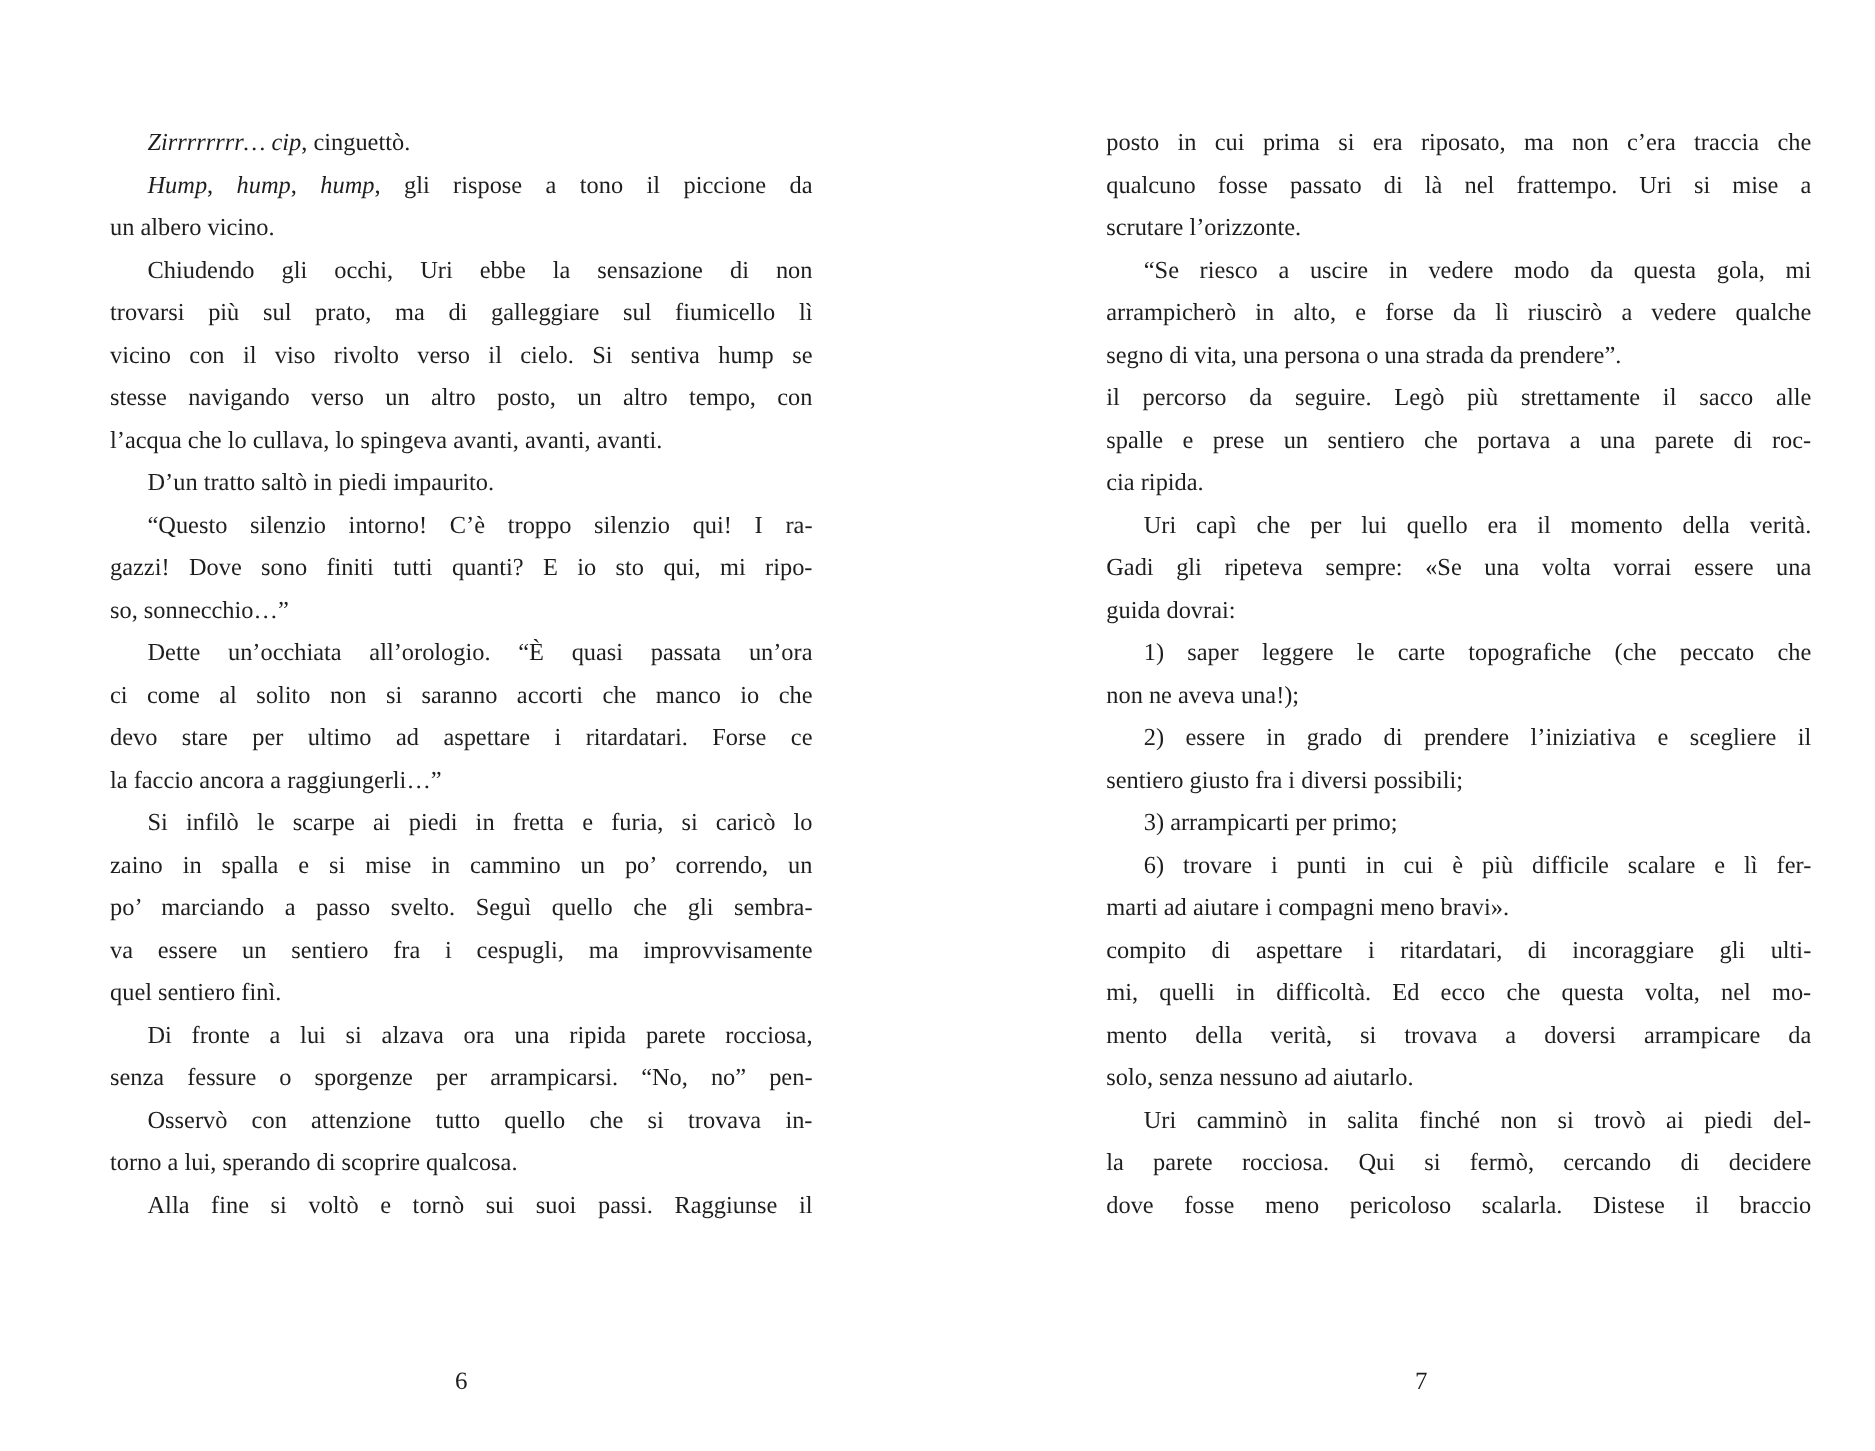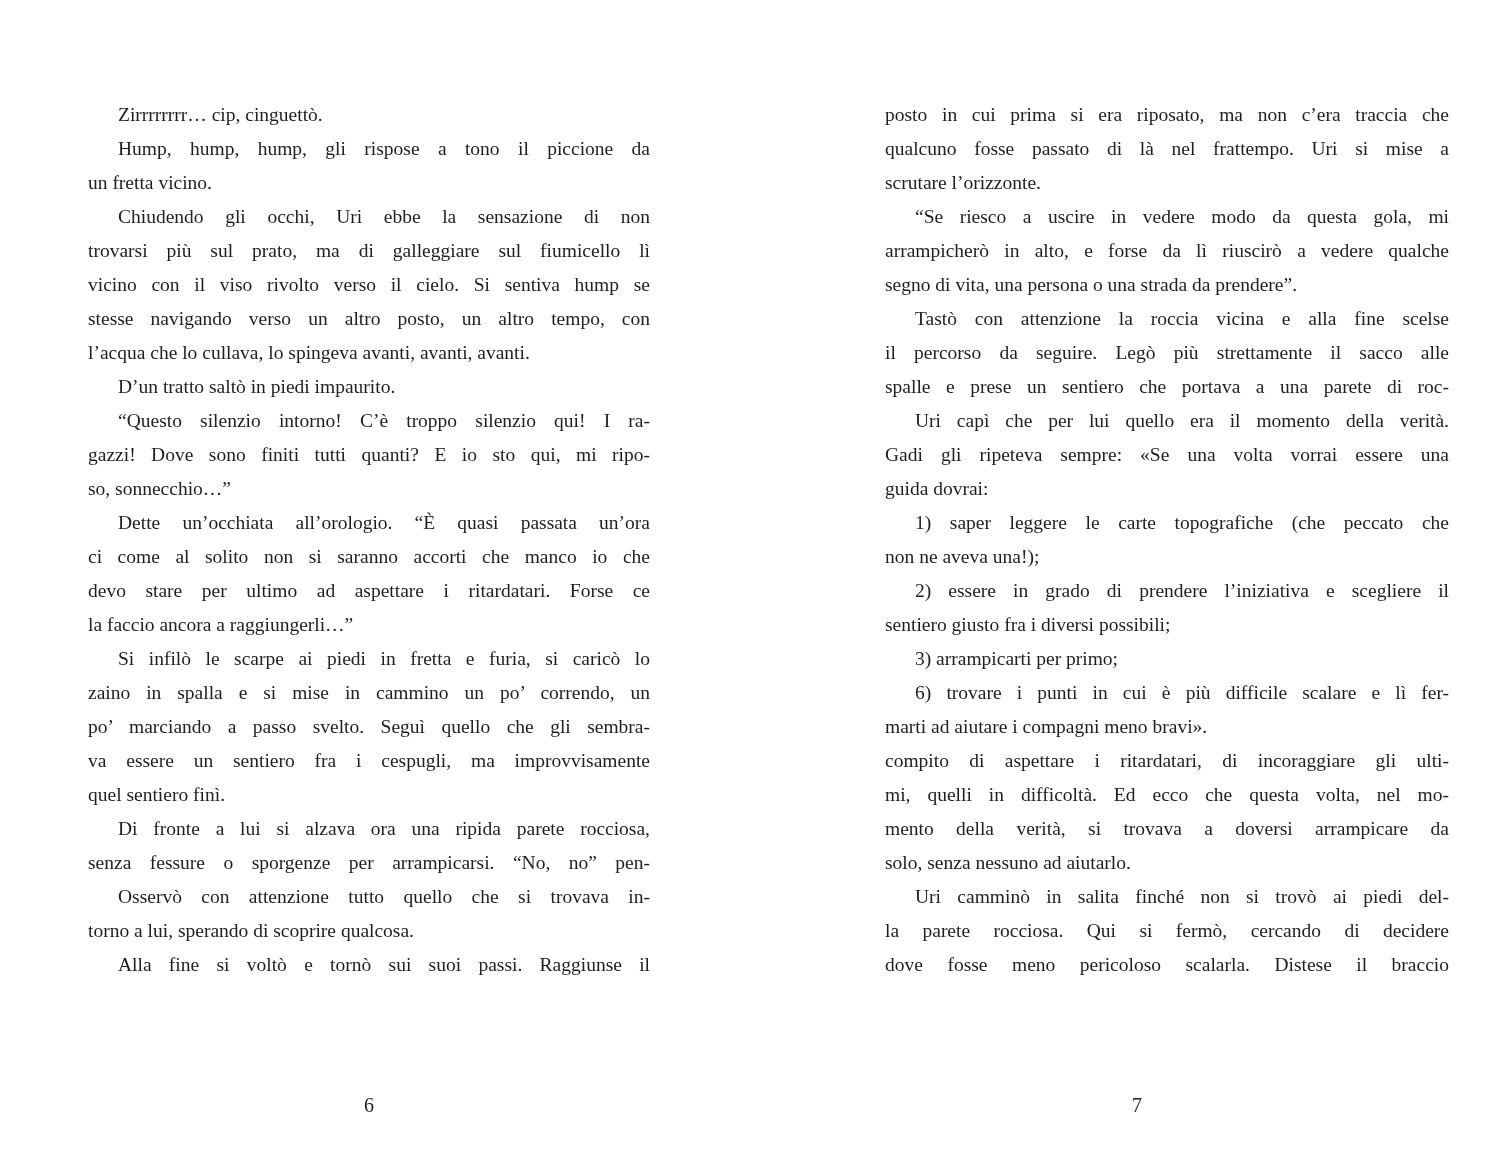--- a/index.html
+++ b/index.html
@@ -32,39 +32,39 @@
     white-space: normal;
     box-sizing: border-box;
   }
   .line.lastline {
     text-align: left;
     text-align-last: left;
   }
   .line.indent {
     padding-left: 30px;
   }
-  .it { }
+  .it { font-style: italic; }
   .folio {
     position: absolute;
     top: 1088px;
     font-size: 20px;
     line-height: 34px;
     text-align: center;
   }
   #folio-left  { left: 88px;  width: 562px; }
   #folio-right { left: 855px; width: 564px; }
 </style>
 </head>
 <body>
 
 <div class="spread">
   <div class="text-column" id="col-left">
       <div class="line indent lastline"><span class="it">Zirrrrrrrr… cip</span><span>, cinguettò.</span></div>
       <div class="line indent"><span class="it">Hump</span><span>, </span><span class="it">hump</span><span>, </span><span class="it">hump</span><span>, gli rispose a tono il piccione da</span></div>
-      <div class="line lastline"><span>un fretta vicino.</span></div>
+      <div class="line lastline"><span>un albero vicino.</span></div>
       <div class="line indent"><span>Chiudendo gli occhi, Uri ebbe la sensazione di non</span></div>
       <div class="line"><span>trovarsi più sul prato, ma di galleggiare sul fiumicello lì</span></div>
       <div class="line"><span>vicino con il viso rivolto verso il cielo. Si sentiva hump se</span></div>
       <div class="line"><span>stesse navigando verso un altro posto, un altro tempo, con</span></div>
       <div class="line lastline"><span>l’acqua che lo cullava, lo spingeva avanti, avanti, avanti.</span></div>
       <div class="line indent lastline"><span>D’un tratto saltò in piedi impaurito.</span></div>
       <div class="line indent"><span>“Questo silenzio intorno! C’è troppo silenzio qui! I ra-</span></div>
       <div class="line"><span>gazzi! Dove sono finiti tutti quanti? E io sto qui, mi ripo-</span></div>
       <div class="line lastline"><span>so, sonnecchio…”</span></div>
       <div class="line indent"><span>Dette un’occhiata all’orologio. “È quasi passata un’ora</span></div>
@@ -82,23 +82,23 @@
       <div class="line lastline"><span>torno a lui, sperando di scoprire qualcosa.</span></div>
       <div class="line indent"><span>Alla fine si voltò e tornò sui suoi passi. Raggiunse il</span></div>
     </div>
   <div class="text-column" id="col-right">
       <div class="line"><span>posto in cui prima si era riposato, ma non c’era traccia che</span></div>
       <div class="line"><span>qualcuno fosse passato di là nel frattempo. Uri si mise a</span></div>
       <div class="line lastline"><span>scrutare l’orizzonte.</span></div>
       <div class="line indent"><span>“Se riesco a uscire in vedere modo da questa gola, mi</span></div>
       <div class="line"><span>arrampicherò in alto, e forse da lì riuscirò a vedere qualche</span></div>
       <div class="line lastline"><span>segno di vita, una persona o una strada da prendere”.</span></div>
-      <div class="line indent"><span>Tastò con attenzione la roccia vicina e alla fine scelse</span></div>
       <div class="line"><span>il percorso da seguire. Legò più strettamente il sacco alle</span></div>
       <div class="line"><span>spalle e prese un sentiero che portava a una parete di roc-</span></div>
+      <div class="line lastline"><span>cia ripida.</span></div>
       <div class="line indent"><span>Uri capì che per lui quello era il momento della verità.</span></div>
       <div class="line"><span>Gadi gli ripeteva sempre: «Se una volta vorrai essere una</span></div>
       <div class="line lastline"><span>guida dovrai:</span></div>
       <div class="line indent"><span>1) saper leggere le carte topografiche (che peccato che</span></div>
       <div class="line lastline"><span>non ne aveva una!);</span></div>
       <div class="line indent"><span>2) essere in grado di prendere l’iniziativa e scegliere il</span></div>
       <div class="line lastline"><span>sentiero giusto fra i diversi possibili;</span></div>
       <div class="line indent lastline"><span>3) arrampicarti per primo;</span></div>
       <div class="line indent"><span>6) trovare i punti in cui è più difficile scalare e lì fer-</span></div>
       <div class="line lastline"><span>marti ad aiutare i compagni meno bravi».</span></div>

